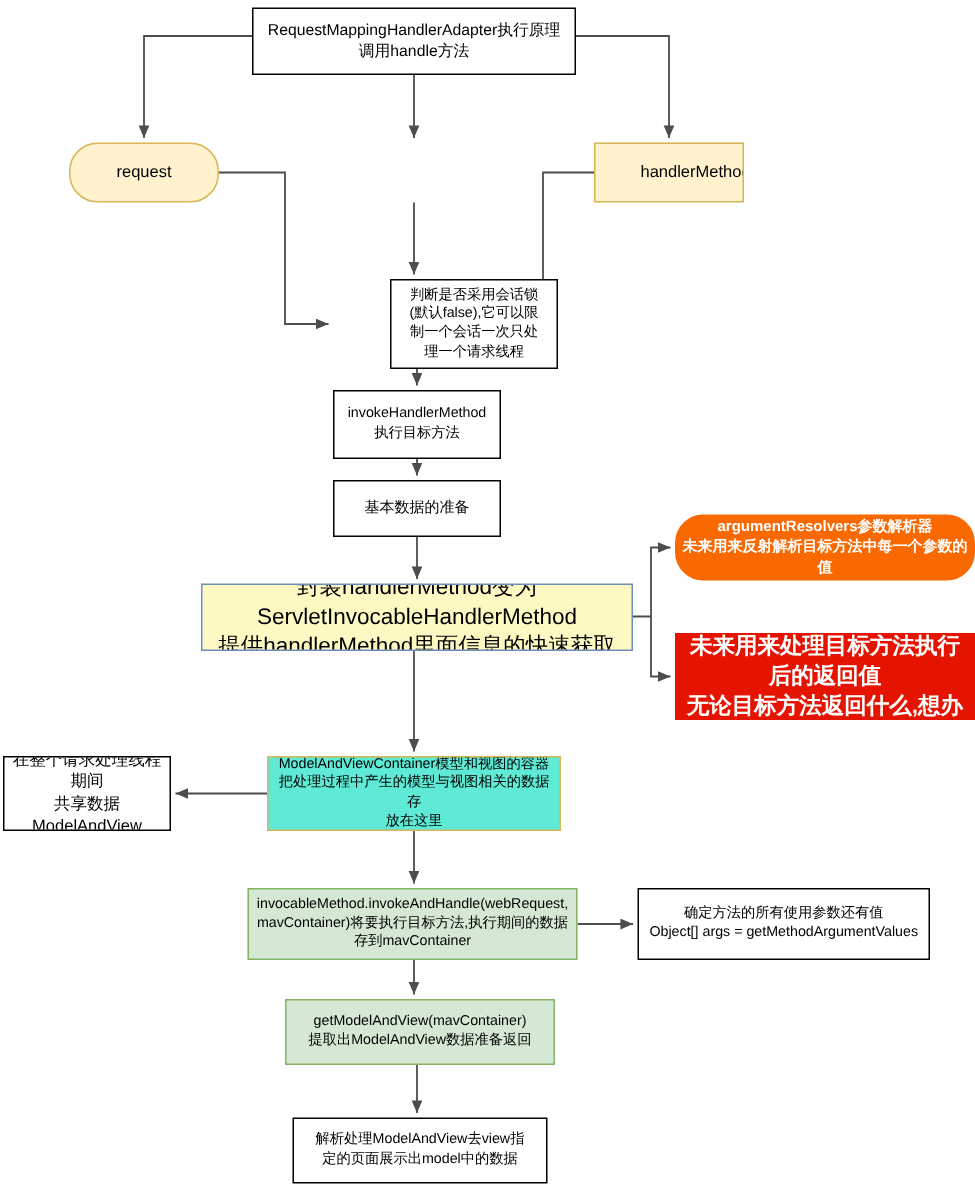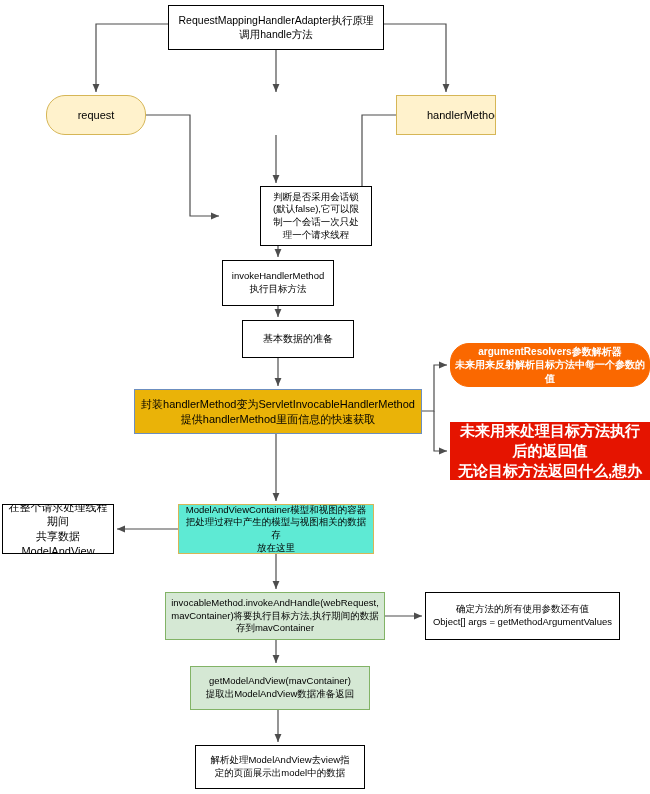--- a/index.html
+++ b/index.html
@@ -43,24 +43,24 @@
     color: #000000;
     font-size: 10.5px;
   }
   .n-yellow {
     background: #fff2cc;
     border: 1px solid #d6b656;
     color: #000000;
     font-size: 11px;
   }
   .n-blue {
-    background: #eab308;
+    background: #fef9c3;
     border: 1px solid #6c8ebf;
     color: #000000;
-    font-size: 11px;
+    font-size: 15px;
   }
   .n-orange-fill {
     background: #fa6800;
     border: 1px solid #fa6800;
     color: #ffffff;
     font-size: 10px;
     font-weight: bold;
   }
   .n-red-fill {
     background: #e51400;
@@ -153,21 +153,21 @@
 (默认false),它可以限
 制一个会话一次只处
 理一个请求线程</span>
   </div>
 
   <div class="node n-plain" style="left:222px;top:260px;width:112px;height:46px;font-size:9.5px;">
     <span class="node-label">invokeHandlerMethod
 执行目标方法</span>
   </div>
 
-  <div class="node n-plain" style="left:222px;top:320px;width:112px;height:38px;font-size:10px;margin-left:20px;">
+  <div class="node n-plain" style="left:222px;top:320px;width:112px;height:38px;font-size:10px;">
     <span class="node-label">基本数据的准备</span>
   </div>
 
   <div class="node n-orange-fill" style="left:450px;top:343px;width:200px;height:44px;border-radius:19px;">
     <span class="node-label">argumentResolvers参数解析器
 未来用来反射解析目标方法中每一个参数的值</span>
   </div>
 
   <div class="node n-red-fill" style="left:450px;top:422px;width:200px;height:58px;font-size:15px;">
     <span class="node-label">returnValueHandlers返回值处理器

